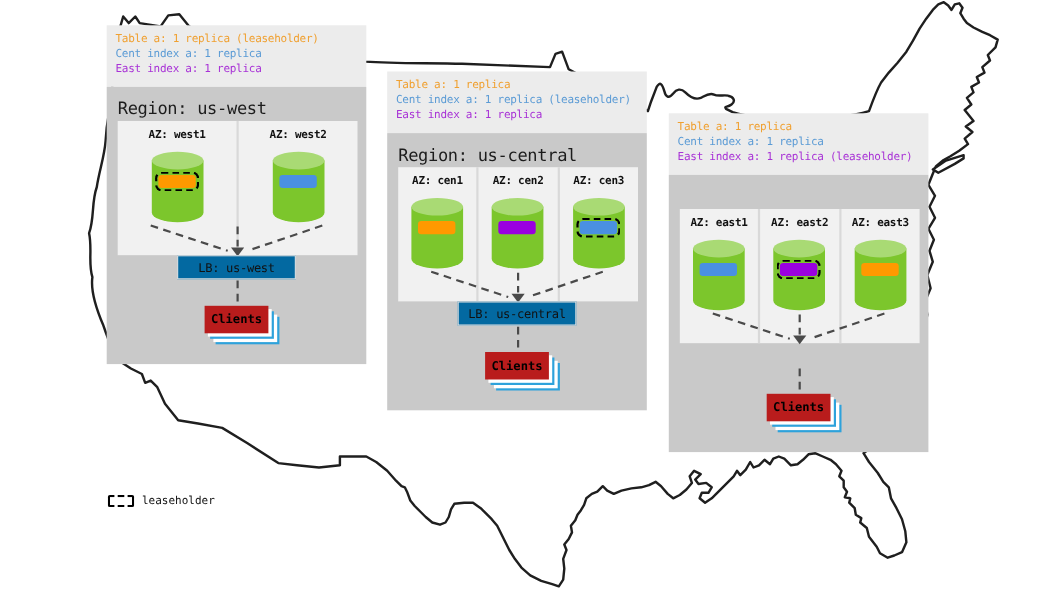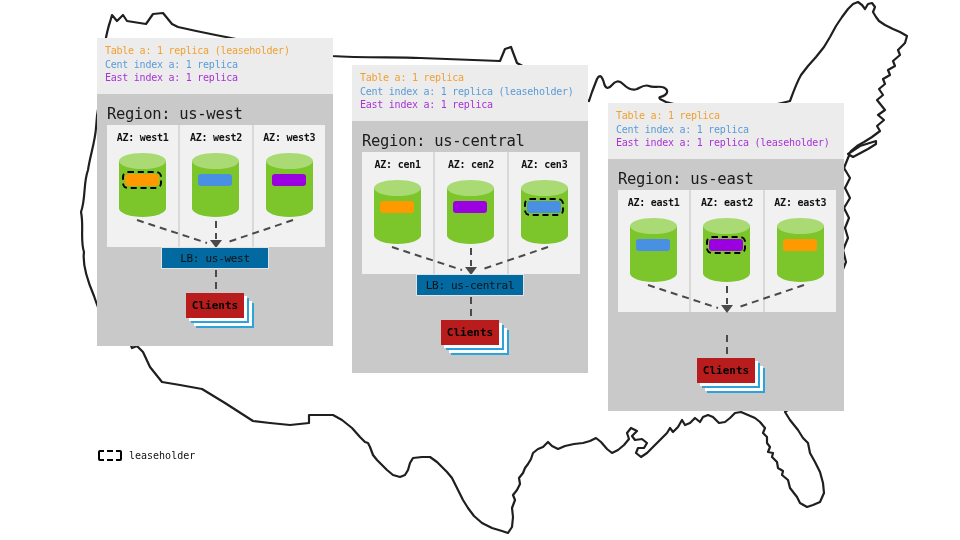--- a/index.html
+++ b/index.html
@@ -106,21 +106,21 @@
         C86,198 83,184 88,170
         C90,156 95,142 96,128
         L97,116
         C100,96 104,76 102,56
         C105,44 107,30 110,22
         Z"></path>
       <path d="M876,141 L860,146 L848,154 L853,157 L868,149 L876,144 Z"></path>
     </g>
   </svg>
 
-  <div class="panel" style="left:97px;top:38px;">
+  <div class="panel" style="left:97px;top:23px;">
     <div class="legend">
       <div class="ll orange">Table a: 1 replica (leaseholder)</div>
       <div class="ll blue">Cent index a: 1 replica</div>
       <div class="ll purple">East index a: 1 replica</div>
     </div>
     <div class="main">
       <div class="region-title">Region: us-west</div>
       <div class="az-box">
         <div class="az">
           <div class="az-label">AZ: west1</div>
@@ -129,28 +129,20 @@
             <div class="cyl-top"></div>
             <div class="bar orange-bar lease"></div>
           </div>
         </div>
         <div class="az">
           <div class="az-label">AZ: west2</div>
           <div class="cyl">
             <div class="cyl-body"></div>
             <div class="cyl-top"></div>
             <div class="bar blue-bar"></div>
-          </div>
-        </div>
-        <div class="az">
-          <div class="az-label">AZ: west3</div>
-          <div class="cyl">
-            <div class="cyl-body"></div>
-            <div class="cyl-top"></div>
-            <div class="bar purple-bar"></div>
           </div>
         </div>
       </div>
       <svg class="connectors" width="236" height="252" viewBox="0 0 236 252">
         <g stroke="#4a4a4a" stroke-width="2" fill="none" stroke-dasharray="7 5">
           <path d="M40,126 L110,149"></path>
           <path d="M119,127 L119,145"></path>
           <path d="M196,126 L128,149"></path>
           <path d="M119,176 L119,197"></path>
         </g>
@@ -209,21 +201,20 @@
     </div>
   </div>
 
   <div class="panel" style="left:608px;top:103px;">
     <div class="legend">
       <div class="ll orange">Table a: 1 replica</div>
       <div class="ll blue">Cent index a: 1 replica</div>
       <div class="ll purple">East index a: 1 replica (leaseholder)</div>
     </div>
     <div class="main">
-      <div class="region-title">Region: us-east</div>
       <div class="az-box">
         <div class="az">
           <div class="az-label">AZ: east1</div>
           <div class="cyl">
             <div class="cyl-body"></div>
             <div class="cyl-top"></div>
             <div class="bar blue-bar"></div>
           </div>
         </div>
         <div class="az">

